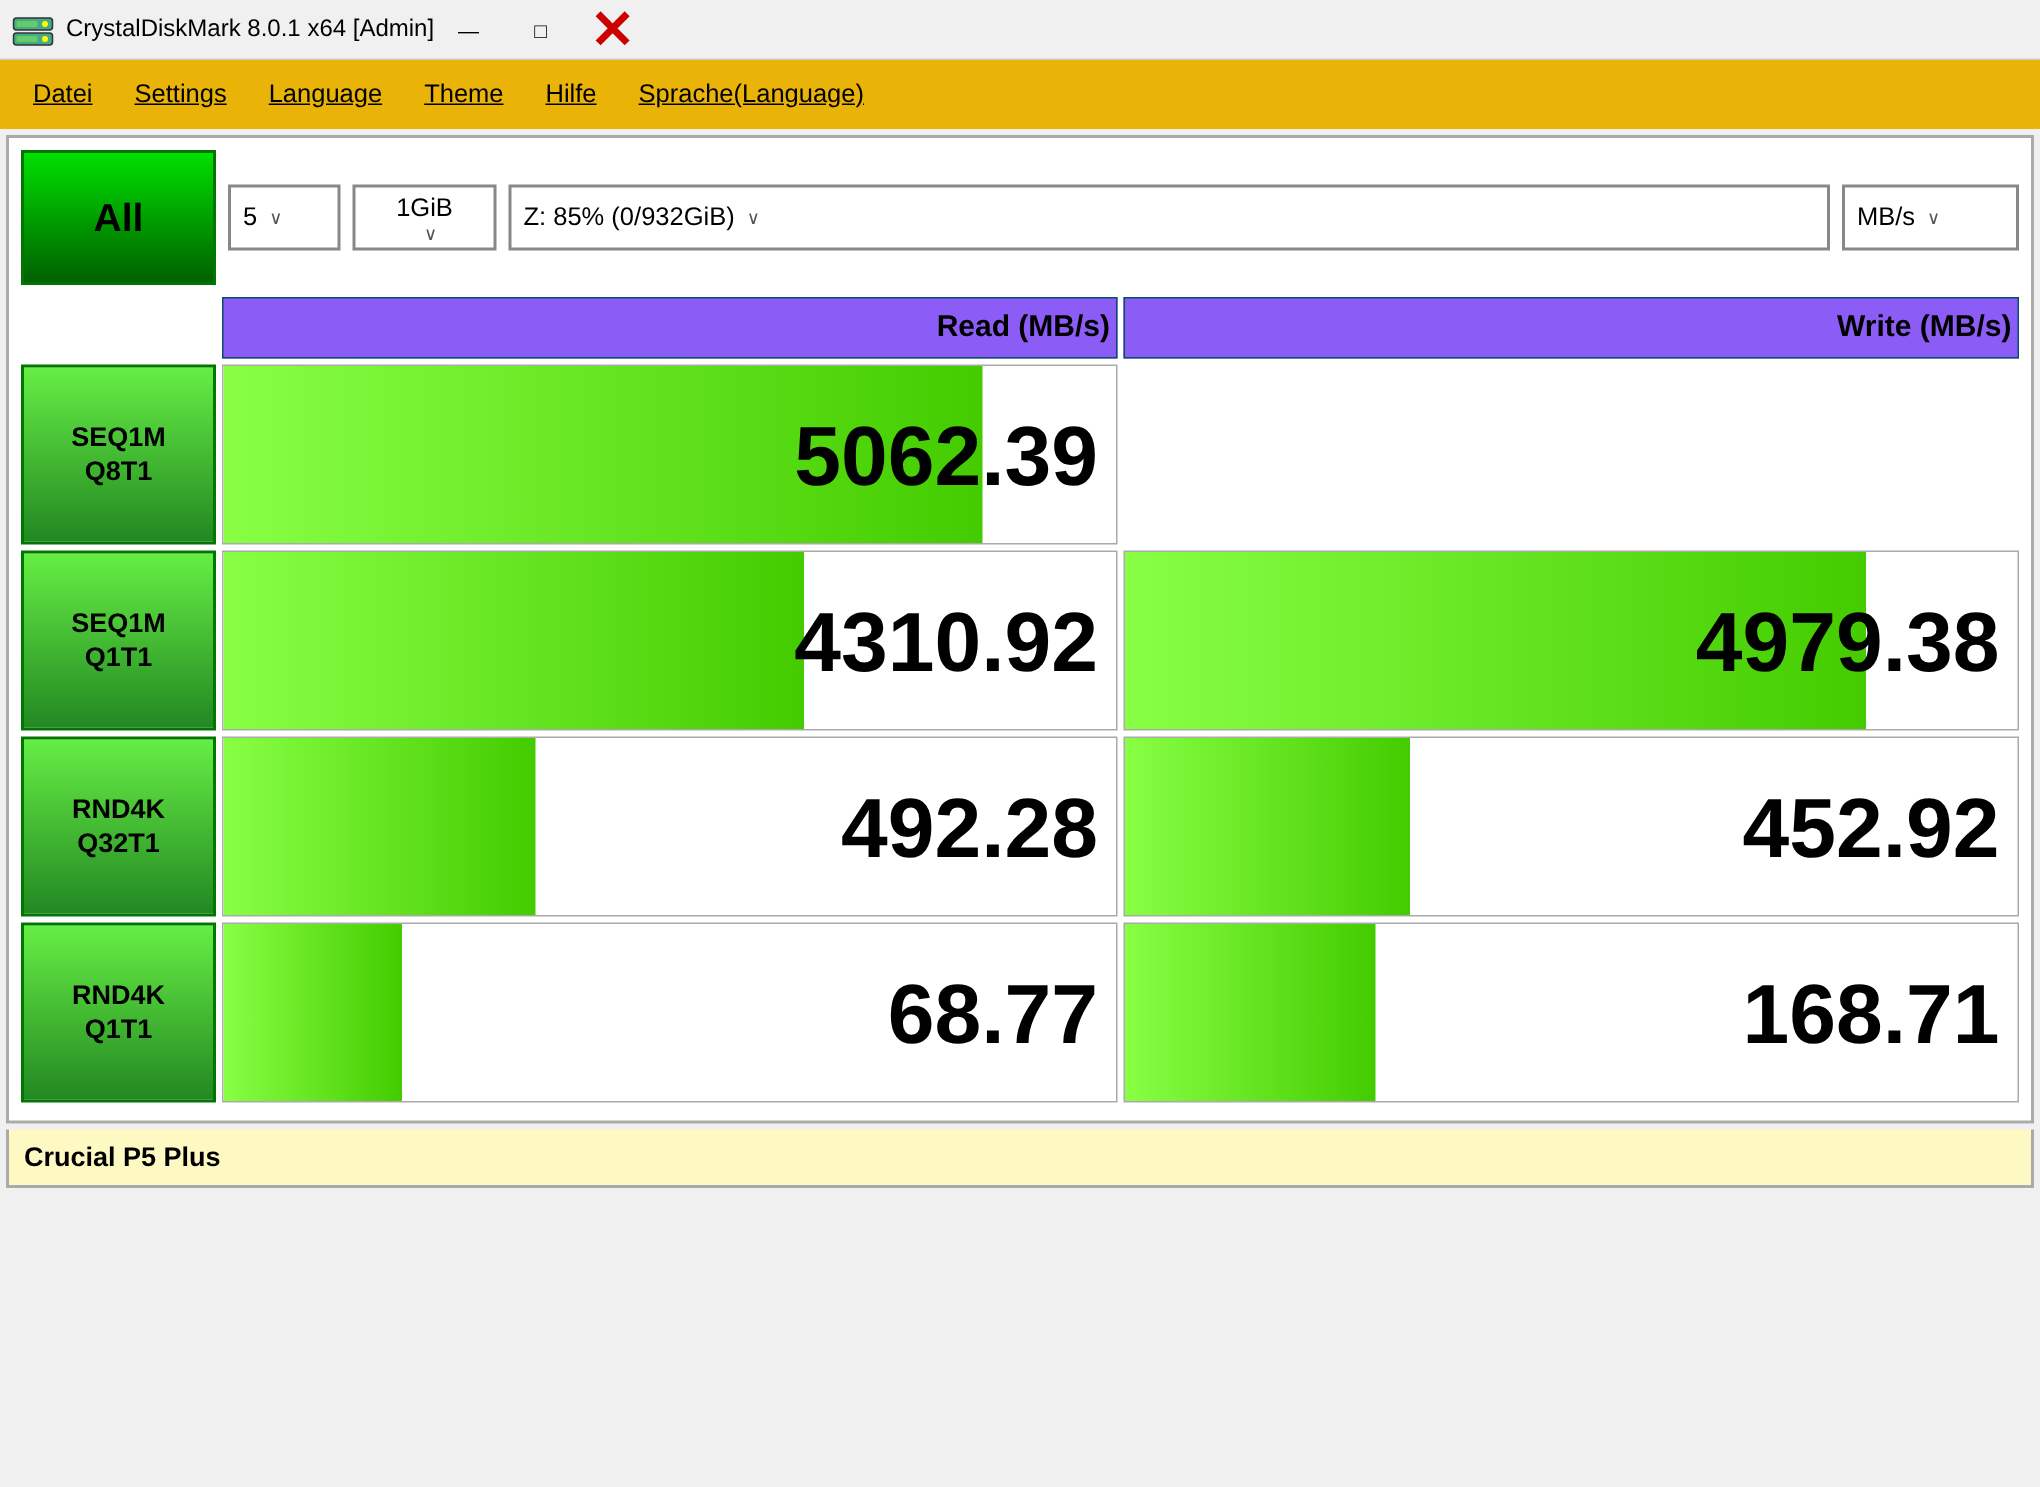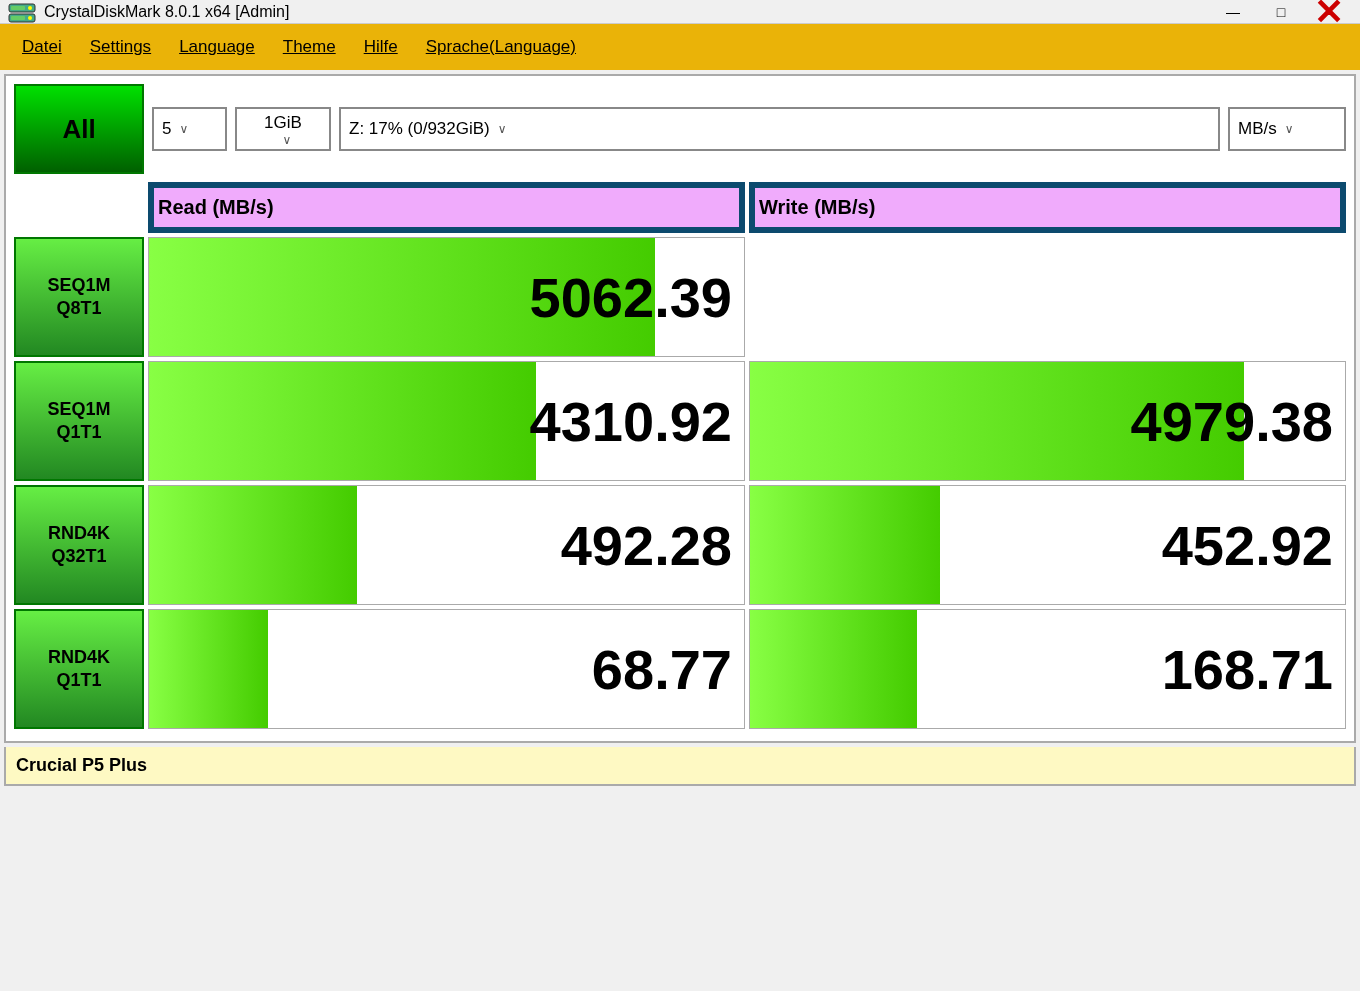--- a/index.html
+++ b/index.html
@@ -3,23 +3,22 @@
   <meta charset="utf-8">
   <style>
     * { margin: 0; padding: 0; box-sizing: border-box; }
     body { font-family: 'Segoe UI', Arial, sans-serif; background: #f0f0f0; width: 1360px; min-height: 991px; }
 
     
     .titlebar {
       background: #f0f0f0;
       display: flex;
       align-items: center;
-      justify-content: space-between;
       padding: 4px 8px;
-      height: 24px;
+      height: 40px;
       border-bottom: 1px solid #ccc;
     }
     .titlebar-left {
       display: flex;
       align-items: center;
       gap: 8px;
     }
     .app-icon {
       width: 28px;
       height: 28px;
@@ -130,27 +129,27 @@
     
     .bench-grid {
       display: grid;
       grid-template-columns: 130px 1fr 1fr;
       gap: 4px;
       margin-bottom: 4px;
     }
 
     .header-empty { }
     .header-cell {
-      background: #f0abfc;
-      text-align: left;
+      background: #8b5cf6;
+      text-align: right;
       font-size: 20px;
       font-weight: bold;
       color: #000;
       padding: 8px 4px;
-      border: 6px solid #0c4a6e;
+      border: 1px solid #0c4a6e;
     }
 
     .row-label {
       background: linear-gradient(to bottom, #66ee44, #228822);
       display: flex;
       align-items: center;
       justify-content: center;
       text-align: center;
       font-size: 18px;
       font-weight: bold;
@@ -242,21 +241,21 @@
     <button class="btn-all">All</button>
     <div class="select-control select-runs">
       <span>5</span>
       <span class="chevron">∨</span>
     </div>
     <div class="select-control select-size">
       <span>1GiB</span>
       <span class="chevron">∨</span>
     </div>
     <div class="select-control select-drive">
-      <span>Z: 17% (0/932GiB)</span>
+      <span>Z: 85% (0/932GiB)</span>
       <span class="chevron">∨</span>
     </div>
     <div class="select-control select-unit">
       <span>MB/s</span>
       <span class="chevron">∨</span>
     </div>
   </div>
 
   <div class="bench-grid">
 

